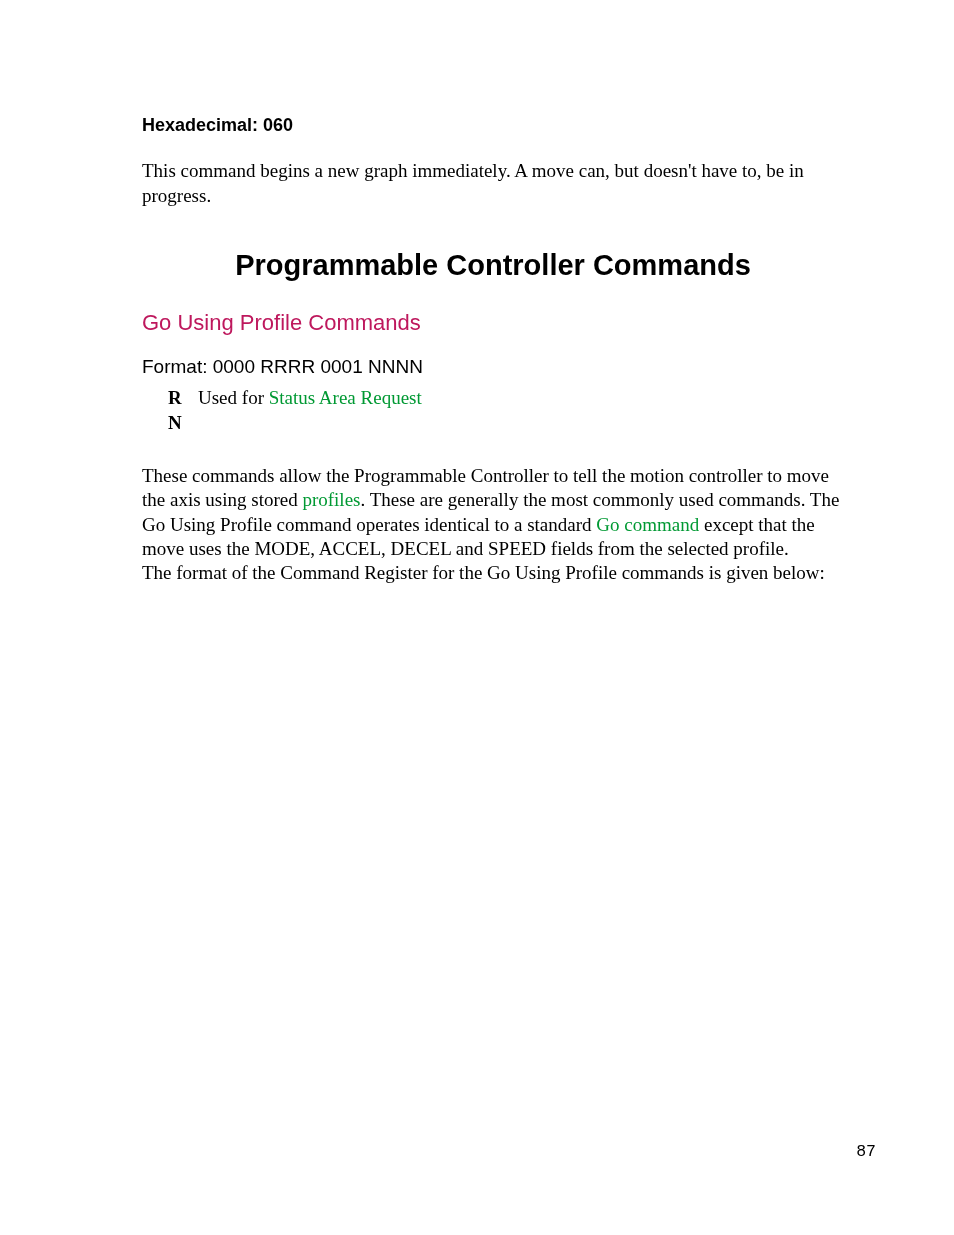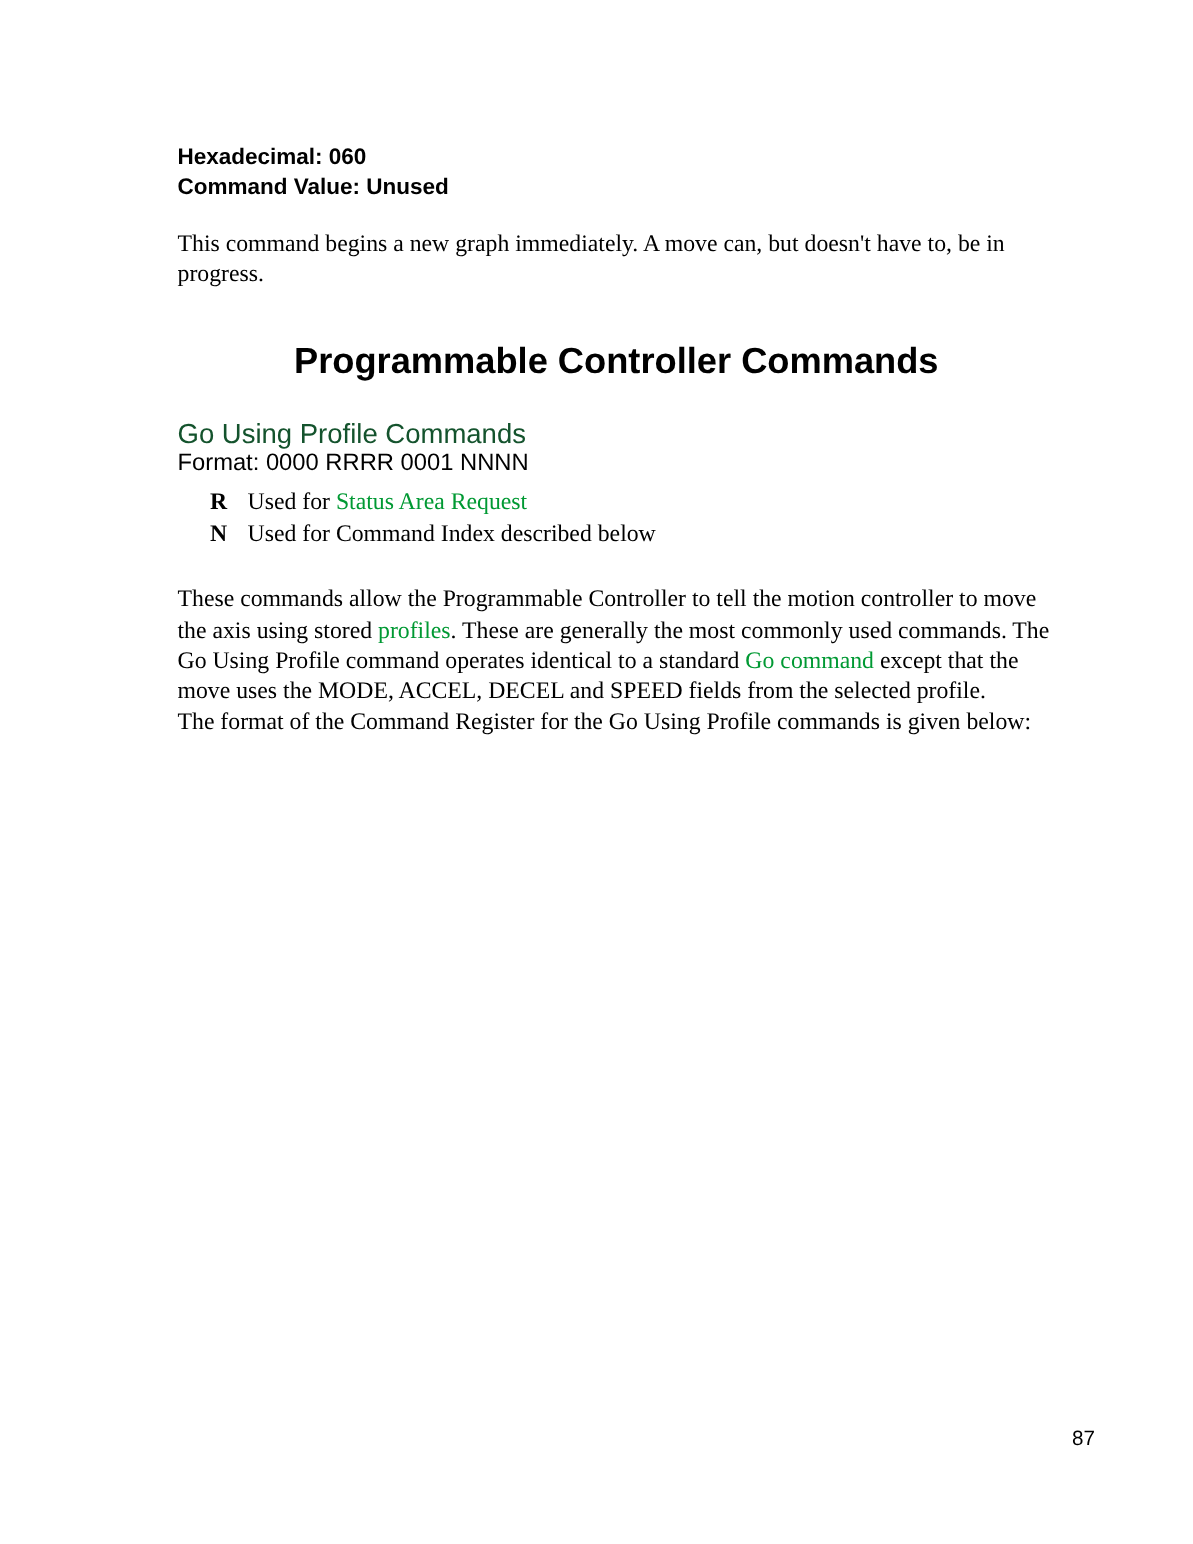--- a/index.html
+++ b/index.html
@@ -34,21 +34,22 @@
       font-weight: bold;
       font-size: 29px;
       color: #000;
       margin-bottom: 28px;
       text-align: center;
     }
     .h2 {
       font-family: Arial, Helvetica, sans-serif;
       font-weight: normal;
       font-size: 22px;
-      color: #14532d;
+      color: #be185d;
+      margin-bottom: 20px;
     }
     .h3 {
       font-family: Arial, Helvetica, sans-serif;
       font-weight: normal;
       font-size: 19px;
       color: #000;
       margin-bottom: 8px;
     }
     .def-list {
       margin-left: 26px;
@@ -73,48 +74,46 @@
     .para2 {
       font-size: 19px;
       line-height: 1.28;
       color: #000;
     }
     .page-num {
       position: absolute;
       bottom: 74px;
       right: 78px;
       font-size: 16.5px;
-      font-family: Liberation Sans, sans-serif;
+      font-family: Liberation Mono, monospace;
       color: #000;
     }
   </style>
 </head>
 <body>
 
 <div class="header-block">
   <div>Hexadecimal: 060</div>
-  <div>Command Value: Unused</div>
 </div>
 
 <div class="para1">This command begins a new graph immediately.  A move can, but doesn't have to, be in progress.</div>
 
 <div class="h1">Programmable Controller Commands</div>
 
 <div class="h2">Go Using Profile Commands</div>
 
 <div class="h3">Format: 0000 RRRR 0001 NNNN</div>
 
 <div class="def-list">
   <div class="def-row">
     <span class="def-key">R</span>
     <span class="def-text"><span>Used for </span><span class="link">Status Area Request</span></span>
   </div>
   <div class="def-row">
     <span class="def-key">N</span>
-    <span class="def-text">Used for Command Index described below</span>
   </div>
 </div>
 
 <div class="para2">
   <span>These commands allow the Programmable Controller to tell the motion controller to move the axis using stored </span><span class="link">profiles</span><span>.  These are generally the most commonly used commands.  The Go Using Profile command operates identical to a standard </span><span class="link">Go command</span><span> except that the move uses the MODE, ACCEL, DECEL and SPEED fields from the selected profile.</span>
   <div>The format of the Command Register for the Go Using Profile commands is given below:</div>
 </div>
 
 <div class="page-num">87</div>
 

